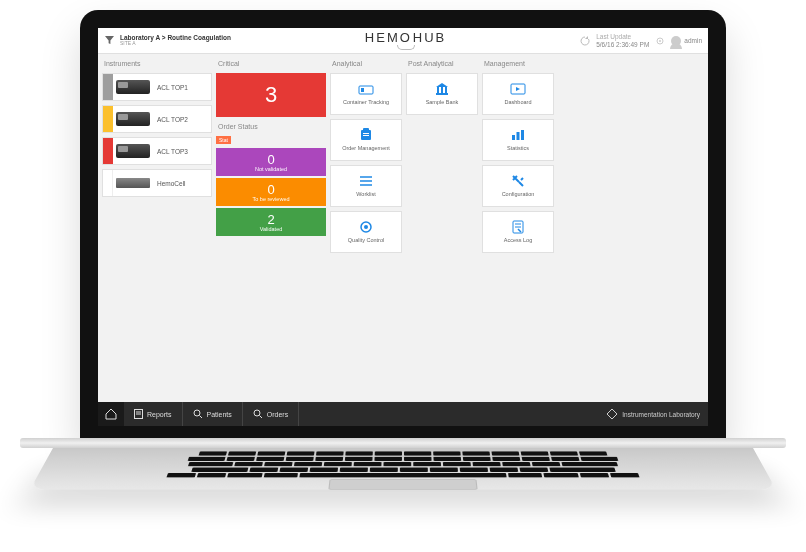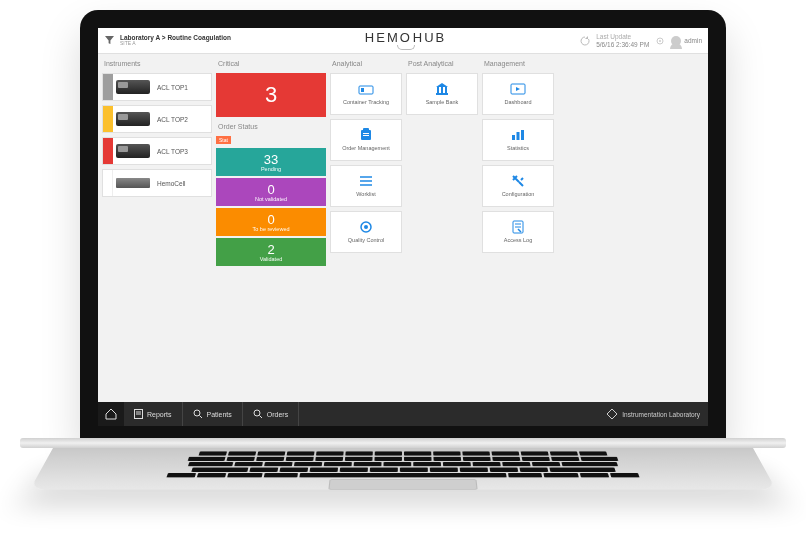--- a/index.html
+++ b/index.html
@@ -227,24 +227,20 @@
         </div>
 
         <div class="col status-col">
           <div class="col-header">Critical</div>
           <div class="critical-box">
             <span>3</span>
           </div>
           <div class="col-header">Order Status</div>
           <div><span class="stat-tag">Stat</span></div>
           <div class="order-status-list">
-            <div class="os-item" style="background:#26a69a">
-              <span class="os-num">33</span>
-              <span class="os-label">Pending</span>
-            </div>
             <div class="os-item" style="background:#ab47bc">
               <span class="os-num">0</span>
               <span class="os-label">Not validated</span>
             </div>
             <div class="os-item" style="background:#fb8c00">
               <span class="os-num">0</span>
               <span class="os-label">To be reviewed</span>
             </div>
             <div class="os-item" style="background:#43a047">
               <span class="os-num">2</span>

